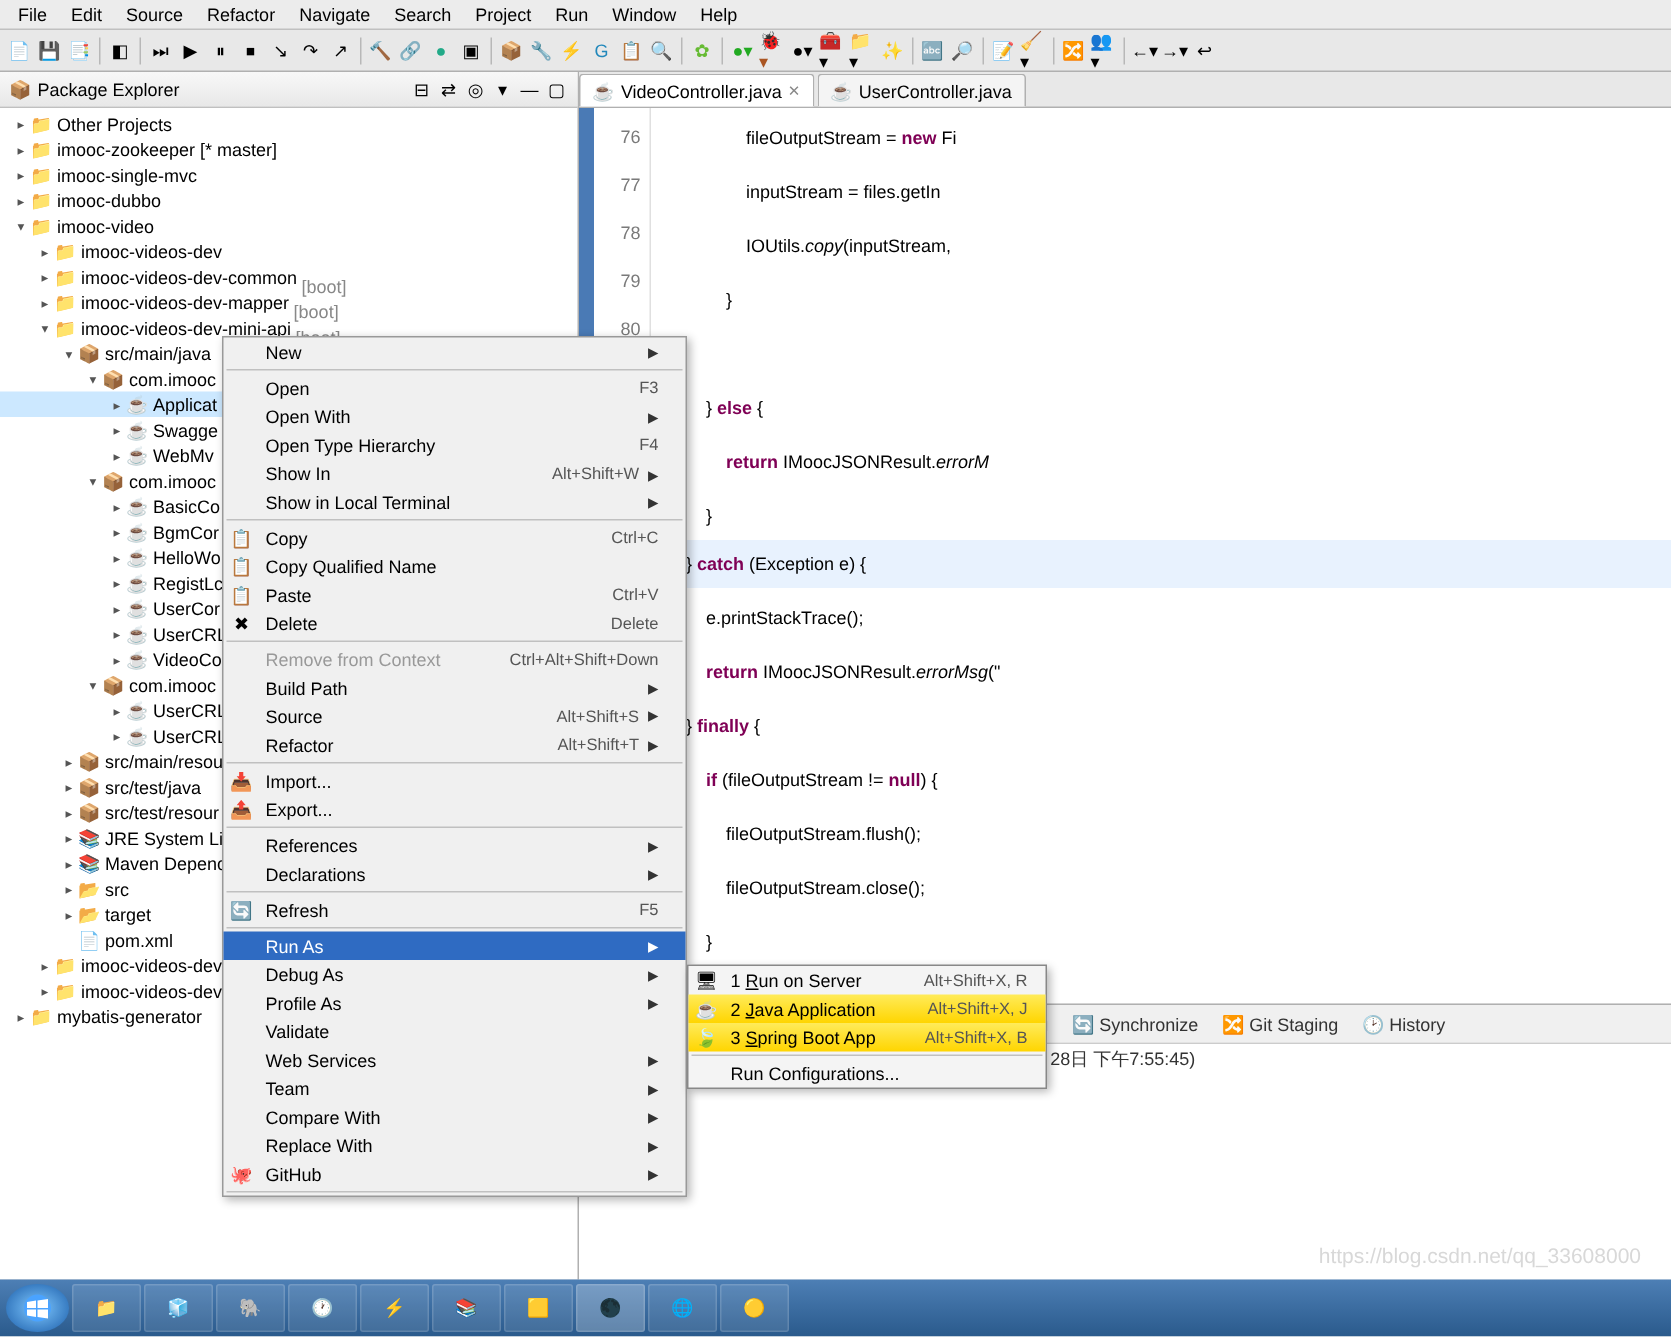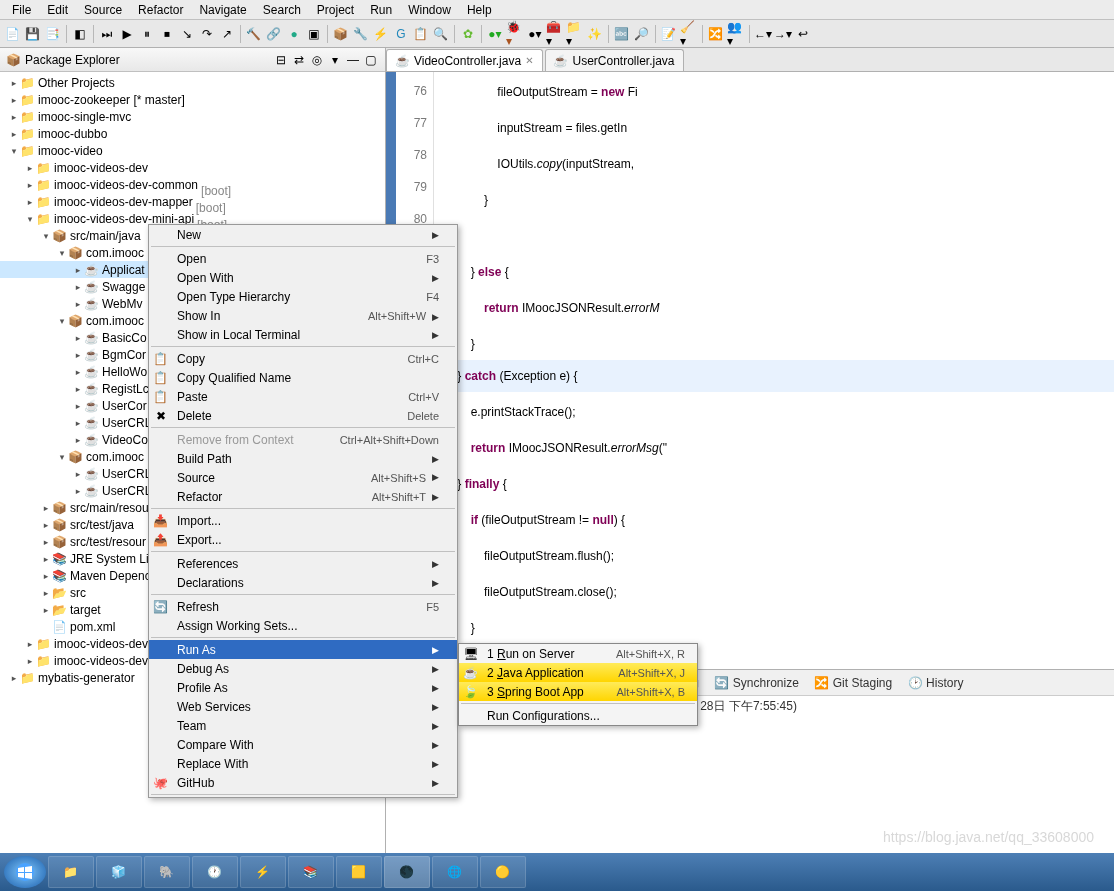--- a/index.html
+++ b/index.html
@@ -551,36 +551,36 @@
     <div class="ctx-item">
       <span>Declarations</span>
       <span class="ctx-arrow">▶</span>
     </div>
     <div class="ctx-sep"></div>
     <div class="ctx-item">
       <span class="ctx-icon">🔄</span>
       <span>Refresh</span>
       <span class="ctx-shortcut">F5</span>
     </div>
-    <div class="ctx-item">
-      <span>Assign Working Sets...</span>
-      <span></span>
-    </div>
     <div class="ctx-sep"></div>
     <div class="ctx-item highlight">
       <span>Run As</span>
       <span class="ctx-arrow">▶</span>
     </div>
     <div class="ctx-item">
       <span>Debug As</span>
       <span class="ctx-arrow">▶</span>
     </div>
     <div class="ctx-item">
       <span>Profile As</span>
       <span class="ctx-arrow">▶</span>
+    </div>
+    <div class="ctx-item">
+      <span>Validate</span>
+      <span></span>
     </div>
     <div class="ctx-item">
       <span>Web Services</span>
       <span class="ctx-arrow">▶</span>
     </div>
     <div class="ctx-item">
       <span>Team</span>
       <span class="ctx-arrow">▶</span>
     </div>
     <div class="ctx-item">
@@ -615,21 +615,21 @@
       <span>3 <span class="sub-underline">S</span>pring Boot App</span>
       <span class="ctx-shortcut">Alt+Shift+X, B</span>
     </div>
     <div class="ctx-sep"></div>
     <div class="sub-item">
       <span>Run Configurations...</span>
       <span class="ctx-shortcut"></span>
     </div>
   </div>
 
-<div class="watermark">https://blog.java.net/qq_33608000</div>
+<div class="watermark">https://blog.csdn.net/qq_33608000</div>
 
 <div class="taskbar">
   <div class="start-btn">
       <svg width="20" height="20" viewBox="0 0 20 20">
         <circle cx="10" cy="10" r="9" fill="#4aa3ff"></circle>
         <path d="M3 6 L9 5 L9 10 L3 10 Z M10 5 L17 4 L17 10 L10 10 Z M3 11 L9 11 L9 16 L3 15 Z M10 11 L17 11 L17 17 L10 16 Z" fill="#fff"></path>
       </svg>
     </div>
   <div class="task-btn">📁</div>
   <div class="task-btn">🧊</div>

